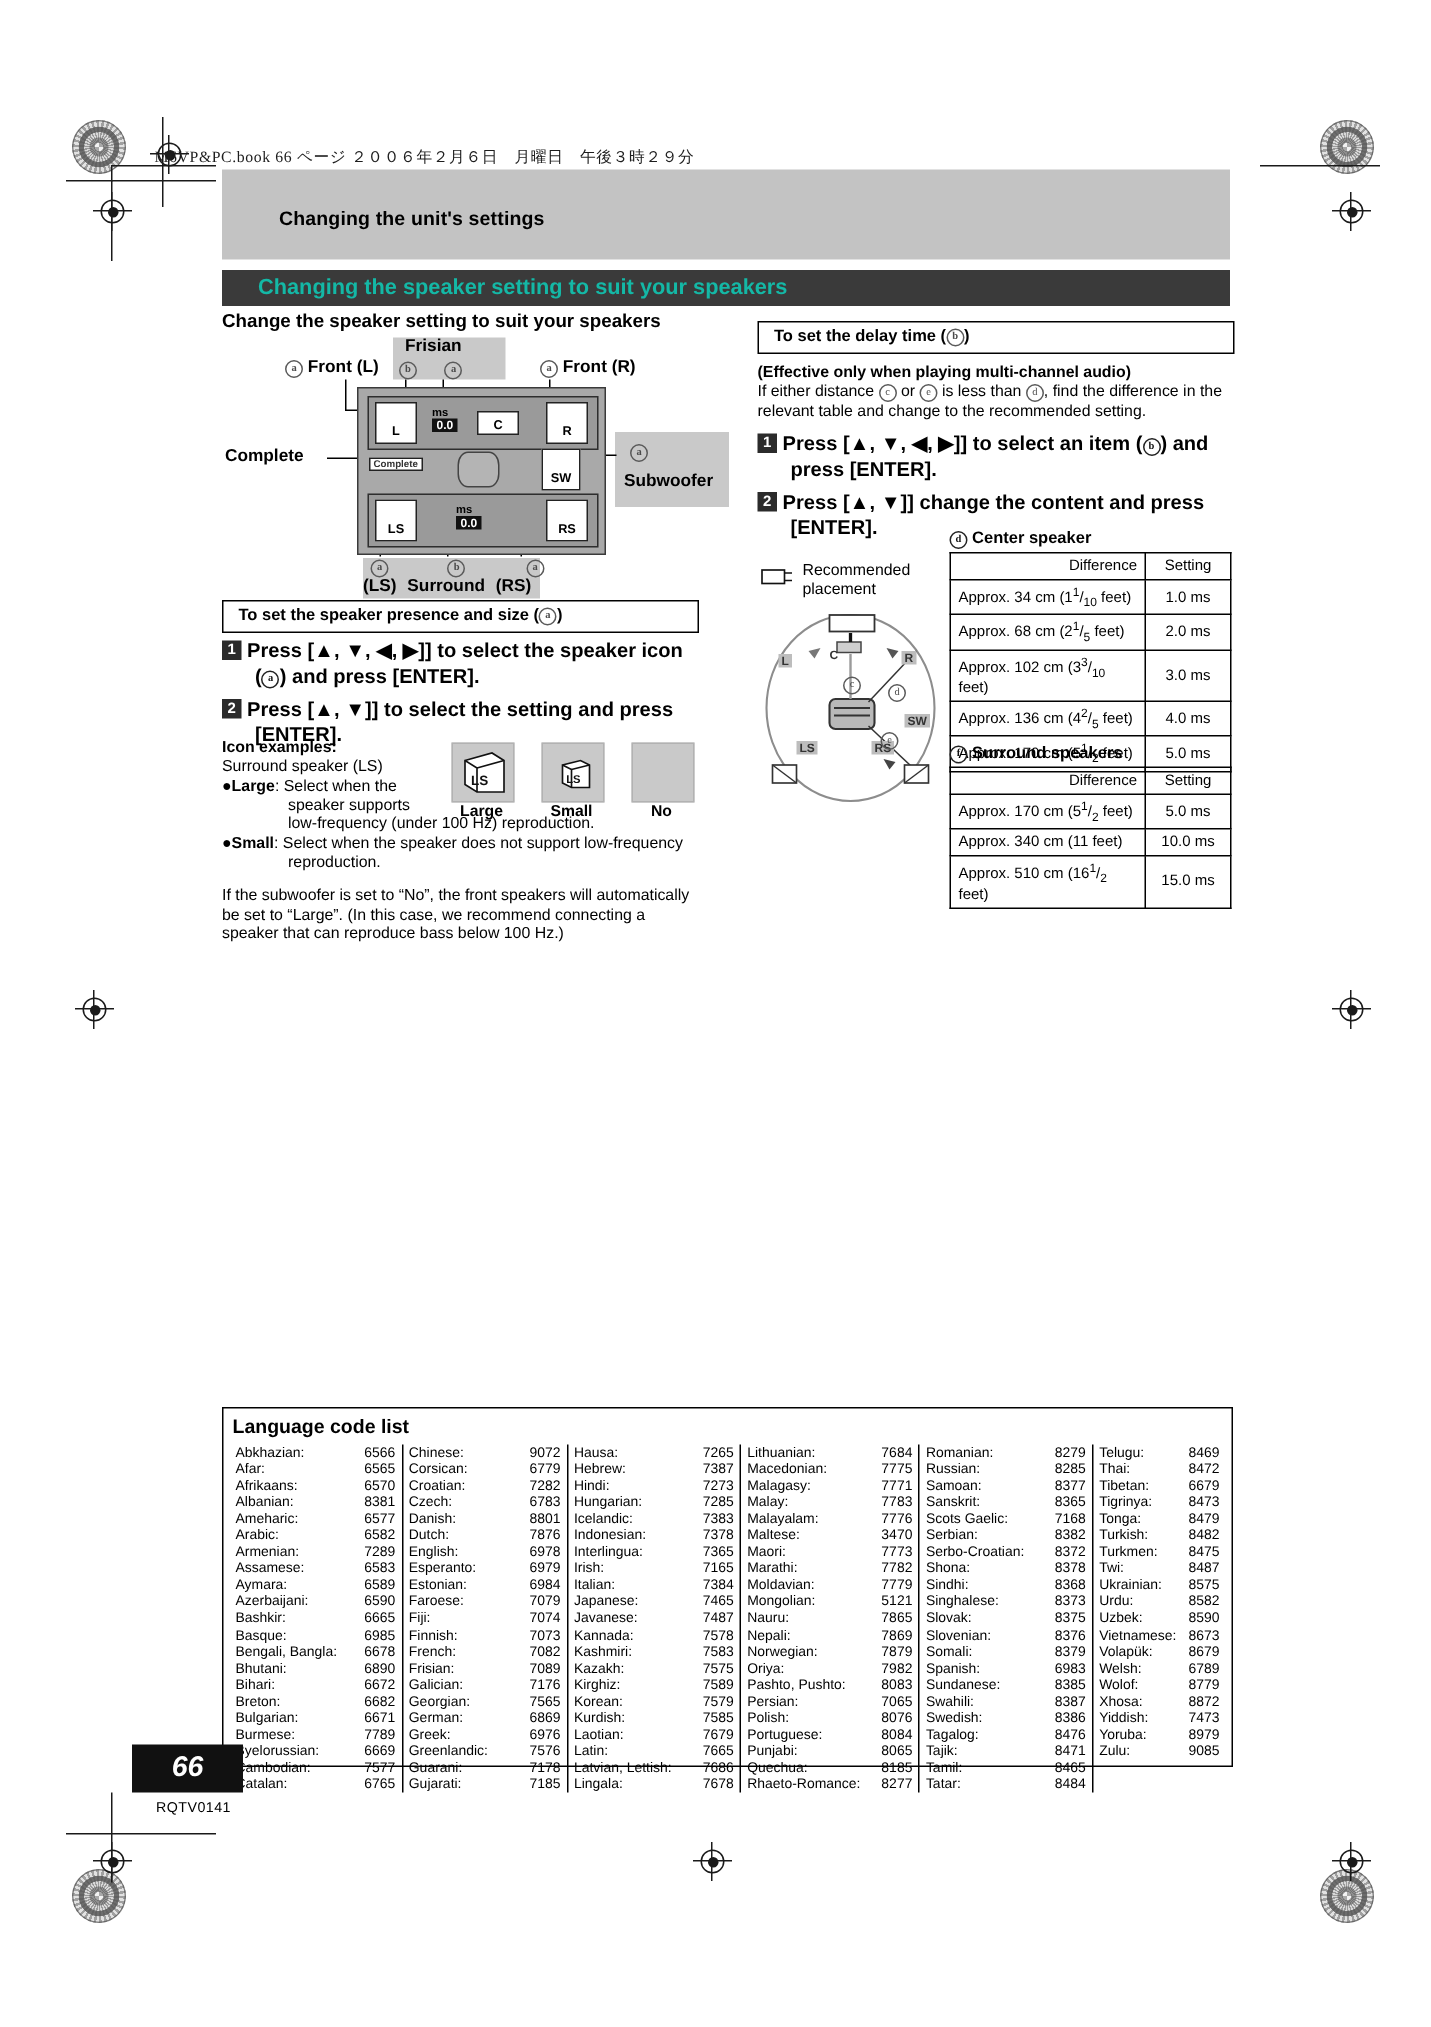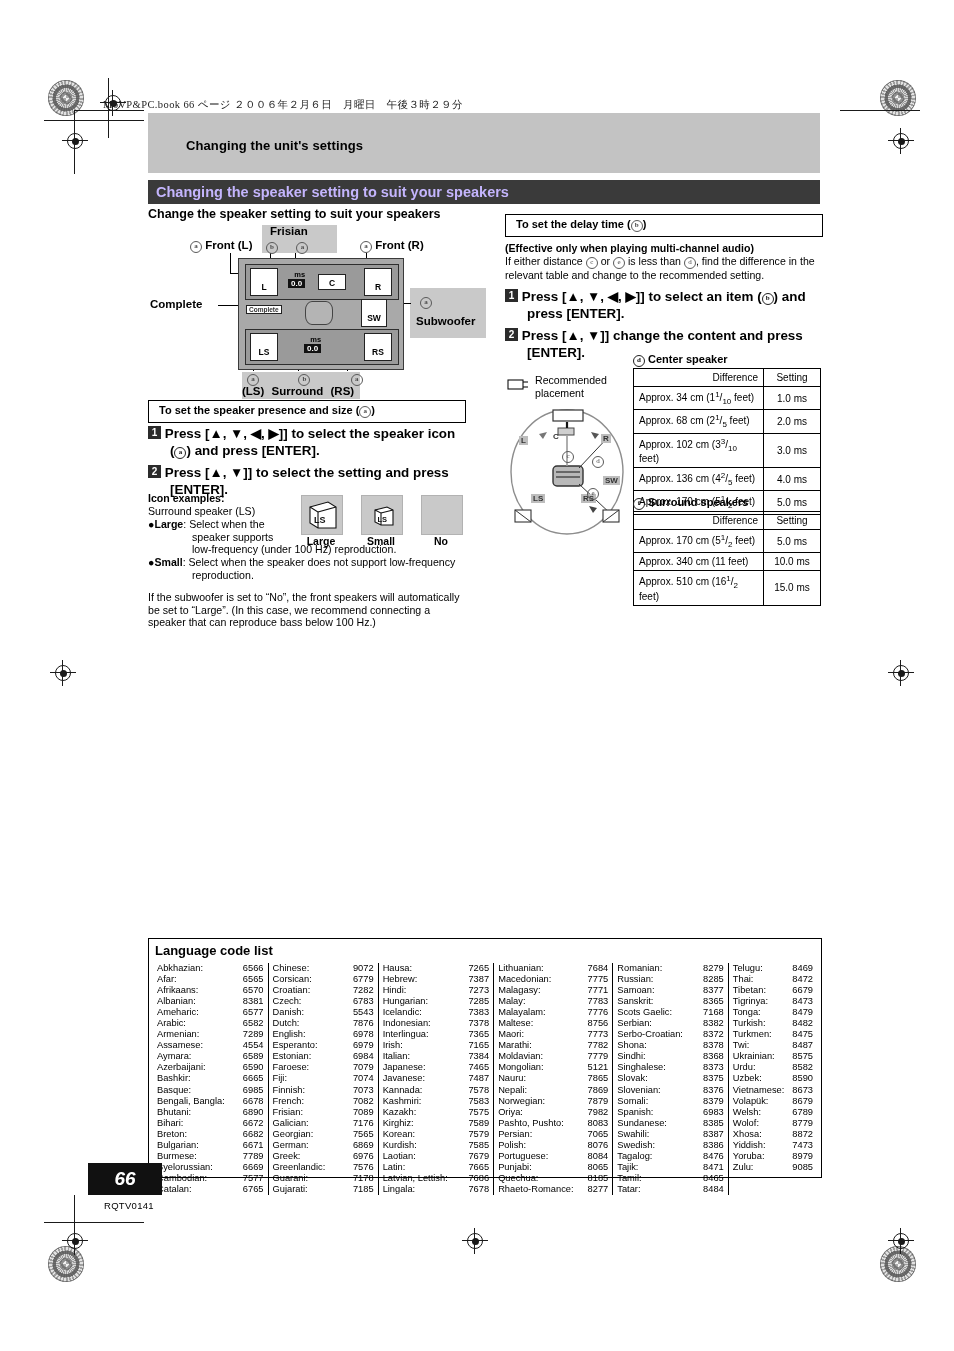--- a/index.html
+++ b/index.html
@@ -24,21 +24,21 @@
   .cropline{position:absolute;background:#1a1a1a;}
 
   
   .filehdr{position:absolute;left:103px;top:98px;font-family:"Liberation Serif",serif;
       font-size:10.5px;letter-spacing:.4px;color:#1d1d1d;white-space:nowrap;}
 
   .greyband{position:absolute;left:148px;top:113px;width:672px;height:60px;background:#c3c3c3;}
   .sectionlabel{position:absolute;left:186px;top:138px;font-size:13px;font-weight:bold;letter-spacing:.1px;}
 
   .blackband{position:absolute;left:148px;top:180px;width:672px;height:24px;background:#3a3a3a;}
-  .blackband span{position:absolute;left:8px;top:4px;color:#c4b5fd;font-size:14.5px;font-weight:bold;}
+  .blackband span{position:absolute;left:24px;top:4px;color:#14b8a6;font-size:14.5px;font-weight:bold;}
 
   
   .h2{font-size:12.5px;font-weight:bold;}
   .body{font-size:10.6px;line-height:12.6px;}
   .bold{font-weight:bold;}
 
   .circ{display:inline-block;width:10px;height:10px;line-height:9.5px;border:1px solid #5a5a5a;
         border-radius:50%;text-align:center;font-size:7px;color:#4a4a4a;vertical-align:1px;
         font-family:"Liberation Serif",serif;}
   .circ.dk{border-color:#222;color:#111;}
@@ -58,21 +58,21 @@
   
   .diagwrap{position:absolute;left:148px;top:225px;width:330px;height:170px;}
   .lbl{position:absolute;font-size:11.5px;font-weight:bold;white-space:nowrap;}
   .greyhl{position:absolute;background:#c9c9c9;}
   .leader{position:absolute;background:#000;}
 
   .osd{position:absolute;left:90px;top:33px;width:164px;height:110px;background:#a9a9a9;border:1.5px solid #3a3a3a;}
   .osdrow{position:absolute;left:6px;width:152px;height:34px;background:#9a9a9a;border:1.5px solid #2e2e2e;}
   .spk{position:absolute;width:26px;height:26px;background:#fff;border:1.3px solid #222;}
   .spk b{position:absolute;left:0;right:0;bottom:3px;text-align:center;font-size:8.5px;font-weight:bold;}
-  .msbadge{position:absolute;text-align:right;}
+  .msbadge{position:absolute;text-align:left;}
   .msbadge u{display:block;font-size:7.5px;font-weight:bold;text-decoration:none;}
   .msbadge s{display:block;background:#111;color:#fff;font-size:8px;font-weight:bold;
              text-decoration:none;padding:0 3px;}
   .complete{position:absolute;background:#fff;border:1.2px solid #222;font-size:6.5px;
             font-weight:bold;color:#333;padding:0 2px;}
   .sofa{position:absolute;width:26px;height:22px;border:1.6px solid #444;border-radius:7px/9px;background:#b4b4b4;}
 
   
   .iconbox{position:absolute;width:40px;height:38px;background:#c9c9c9;border:1px solid #b2b2b2;}
   .iconcap{position:absolute;width:40px;text-align:center;font-size:10.5px;font-weight:bold;}
@@ -476,21 +476,21 @@
           <div class="lrow">
             <span class="nm">Arabic:</span>
             <span class="cd">6582</span>
           </div>
           <div class="lrow">
             <span class="nm">Armenian:</span>
             <span class="cd">7289</span>
           </div>
           <div class="lrow">
             <span class="nm">Assamese:</span>
-            <span class="cd">4554</span>
+            <span class="cd">6583</span>
           </div>
           <div class="lrow">
             <span class="nm">Aymara:</span>
             <span class="cd">6589</span>
           </div>
           <div class="lrow">
             <span class="nm">Azerbaijani:</span>
             <span class="cd">6590</span>
           </div>
           <div class="lrow">
@@ -550,21 +550,21 @@
           <div class="lrow">
             <span class="nm">Croatian:</span>
             <span class="cd">7282</span>
           </div>
           <div class="lrow">
             <span class="nm">Czech:</span>
             <span class="cd">6783</span>
           </div>
           <div class="lrow">
             <span class="nm">Danish:</span>
-            <span class="cd">5543</span>
+            <span class="cd">8801</span>
           </div>
           <div class="lrow">
             <span class="nm">Dutch:</span>
             <span class="cd">7876</span>
           </div>
           <div class="lrow">
             <span class="nm">English:</span>
             <span class="cd">6978</span>
           </div>
           <div class="lrow">
@@ -726,21 +726,21 @@
           <div class="lrow">
             <span class="nm">Malay:</span>
             <span class="cd">7783</span>
           </div>
           <div class="lrow">
             <span class="nm">Malayalam:</span>
             <span class="cd">7776</span>
           </div>
           <div class="lrow">
             <span class="nm">Maltese:</span>
-            <span class="cd">8756</span>
+            <span class="cd">3470</span>
           </div>
           <div class="lrow">
             <span class="nm">Maori:</span>
             <span class="cd">7773</span>
           </div>
           <div class="lrow">
             <span class="nm">Marathi:</span>
             <span class="cd">7782</span>
           </div>
           <div class="lrow">

